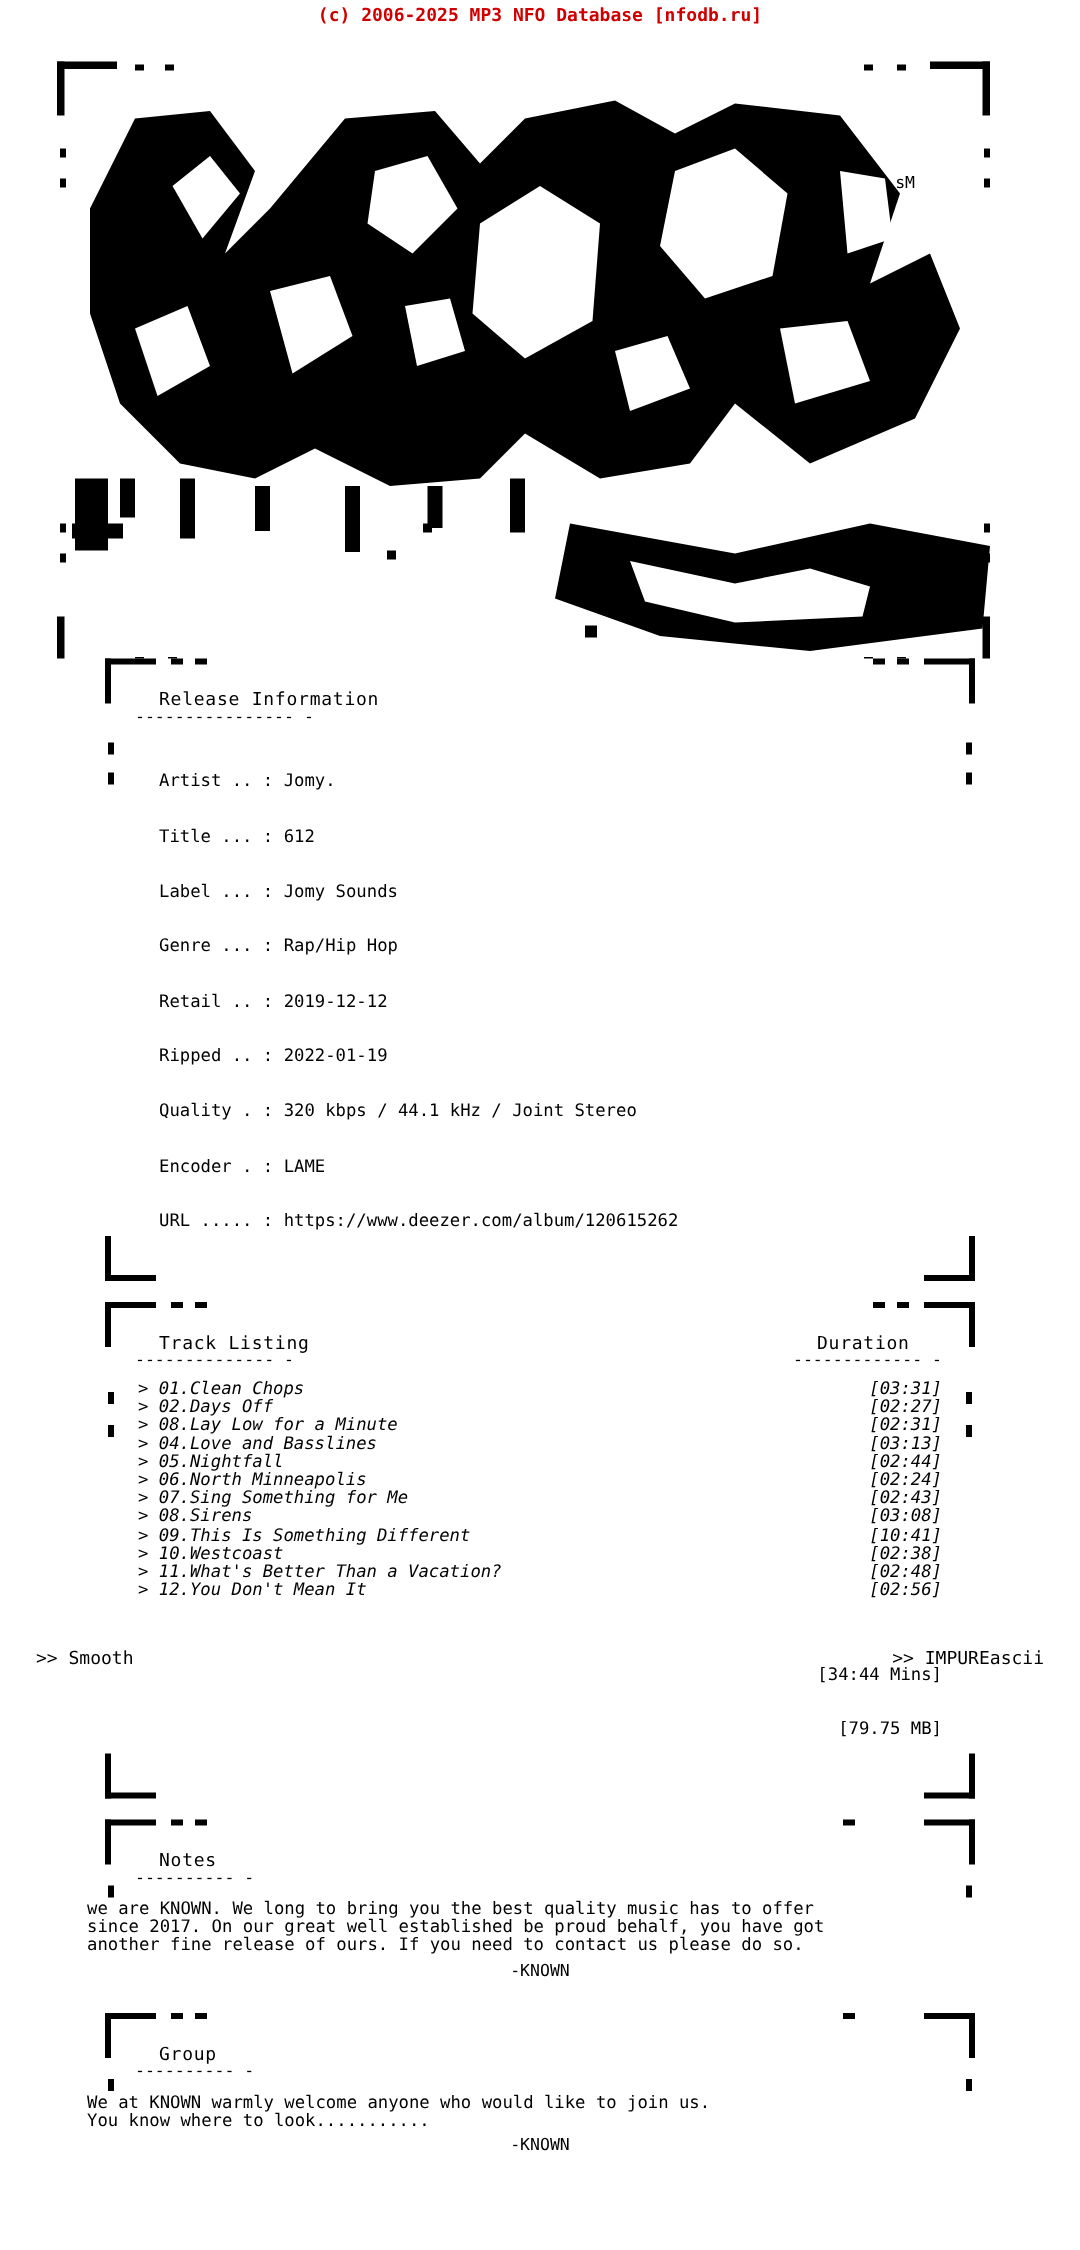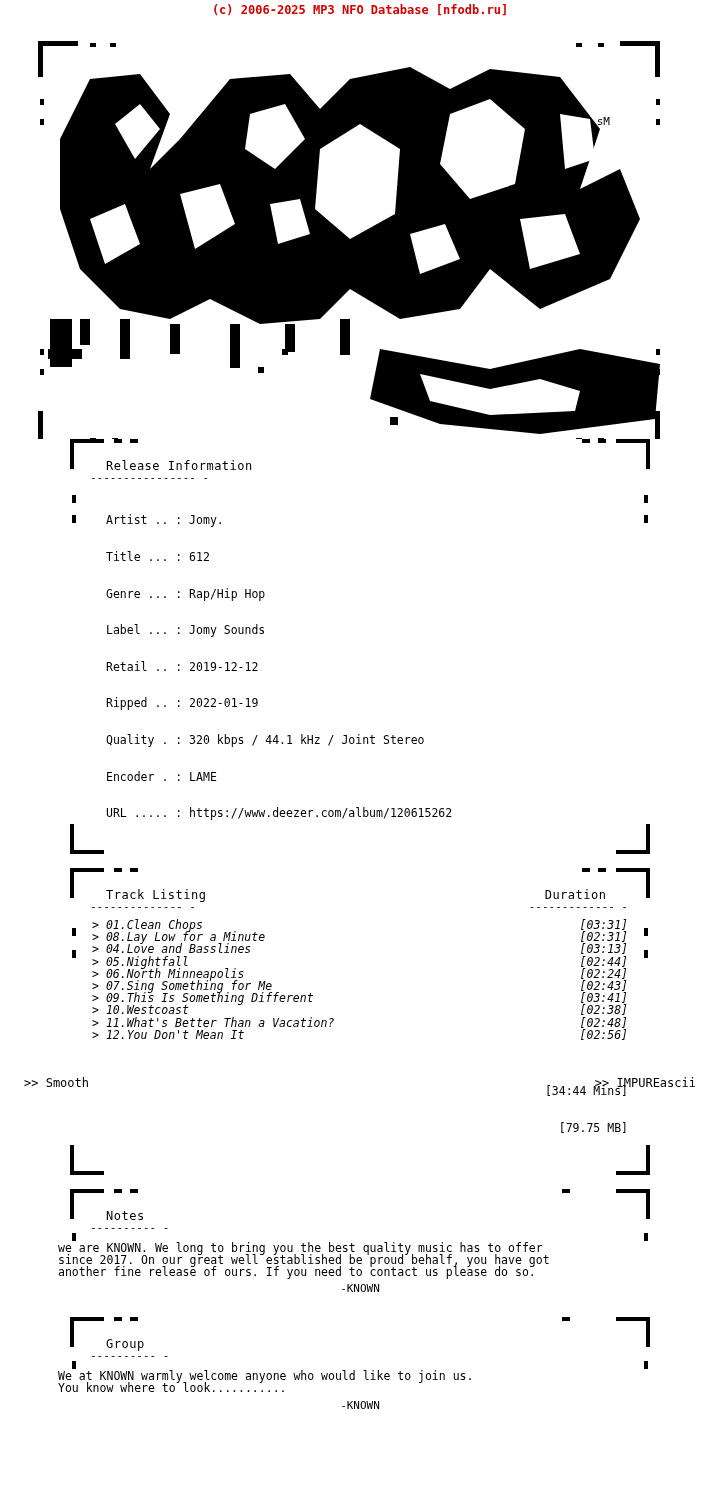--- a/index.html
+++ b/index.html
@@ -105,21 +105,21 @@
     font-size: 11.5px;
     line-height: 12.2px;
     margin: 10px 6px 4px 6px;
   }
   .sig {
     text-align: center;
     white-space: pre;
   }
   .footer {
     position: absolute;
-    bottom: 22px;
+    bottom: 0;
     left: 0;
     width: 720px;
     display: flex;
     justify-content: space-between;
     padding: 0 24px;
     box-sizing: border-box;
     font-size: 12px;
     white-space: pre;
   }
   
@@ -225,22 +225,22 @@
         <i style="left:20px;top:56px;width:4px;height:8px;"></i>
         <i style="left:20px;top:76px;width:4px;height:8px;"></i>
         <i style="right:20px;top:56px;width:4px;height:8px;"></i>
         <i style="right:20px;top:76px;width:4px;height:8px;"></i>
       </div>
       <div class="box-title">Release Information</div>
       <div class="box-title-underline">---------------- -</div>
       <div class="content">
         <div class="info-line"><span>Artist .. :</span> <span>Jomy.</span></div>
         <div class="info-line"><span>Title ... :</span> <span>612</span></div>
+        <div class="info-line"><span>Label ... :</span> <span>Jomy Sounds</span></div>
         <div class="info-line"><span>Genre ... :</span> <span>Rap/Hip Hop</span></div>
-        <div class="info-line"><span>Label ... :</span> <span>Jomy Sounds</span></div>
         <div class="info-line"><span>Retail .. :</span> <span>2019-12-12</span></div>
         <div class="info-line"><span>Ripped .. :</span> <span>2022-01-19</span></div>
         <div class="info-line"><span>Quality . :</span> <span>320 kbps / 44.1 kHz / Joint Stereo</span></div>
         <div class="info-line"><span>Encoder . :</span> <span>LAME</span></div>
         <div class="info-line"><span>URL ..... :</span> <span>https://www.deezer.com/album/120615262</span></div>
       </div>
     </div>
   </div>
 
   <div class="box">
@@ -269,26 +269,28 @@
           <div class="box-title-underline" style="margin-left:-16px;">-------------- -</div>
         </div>
         <div>
           <div class="box-title" style="margin-left:0;">Duration</div>
           <div class="box-title-underline" style="margin-left:-16px;">------------- -</div>
         </div>
       </div>
 
       <div>
         <div class="track-row"><span><span>&gt;</span> <span>01.</span><span>Clean Chops</span></span><span>[03:31]</span></div>
+        <div class="track-row"><span><span>&gt;</span> <span>02.</span><span>Days Off</span></span><span>[02:27]</span></div>
         <div class="track-row"><span><span>&gt;</span> <span>08.</span><span>Lay Low for a Minute</span></span><span>[02:31]</span></div>
         <div class="track-row"><span><span>&gt;</span> <span>04.</span><span>Love and Basslines</span></span><span>[03:13]</span></div>
         <div class="track-row"><span><span>&gt;</span> <span>05.</span><span>Nightfall</span></span><span>[02:44]</span></div>
         <div class="track-row"><span><span>&gt;</span> <span>06.</span><span>North Minneapolis</span></span><span>[02:24]</span></div>
         <div class="track-row"><span><span>&gt;</span> <span>07.</span><span>Sing Something for Me</span></span><span>[02:43]</span></div>
-        <div class="track-row"><span><span>&gt;</span> <span>09.</span><span>This Is Something Different</span></span><span>[03:41]</span></div>
+        <div class="track-row"><span><span>&gt;</span> <span>08.</span><span>Sirens</span></span><span>[03:08]</span></div>
+        <div class="track-row"><span><span>&gt;</span> <span>09.</span><span>This Is Something Different</span></span><span>[10:41]</span></div>
         <div class="track-row"><span><span>&gt;</span> <span>10.</span><span>Westcoast</span></span><span>[02:38]</span></div>
         <div class="track-row"><span><span>&gt;</span> <span>11.</span><span>What's Better Than a Vacation?</span></span><span>[02:48]</span></div>
         <div class="track-row"><span><span>&gt;</span> <span>12.</span><span>You Don't Mean It</span></span><span>[02:56]</span></div>
       </div>
 
       <div class="totals">
         <div>[34:44 Mins]</div>
         <div>[79.75 MB]</div>
       </div>
     </div>

